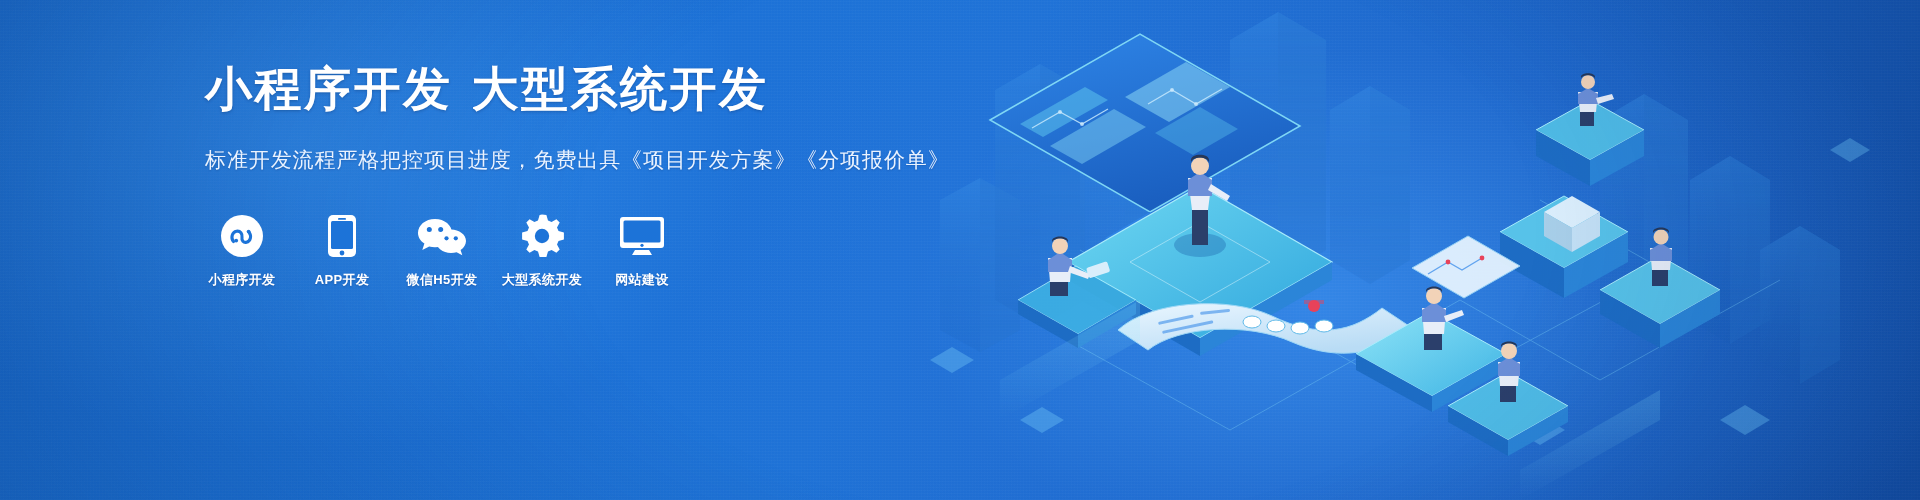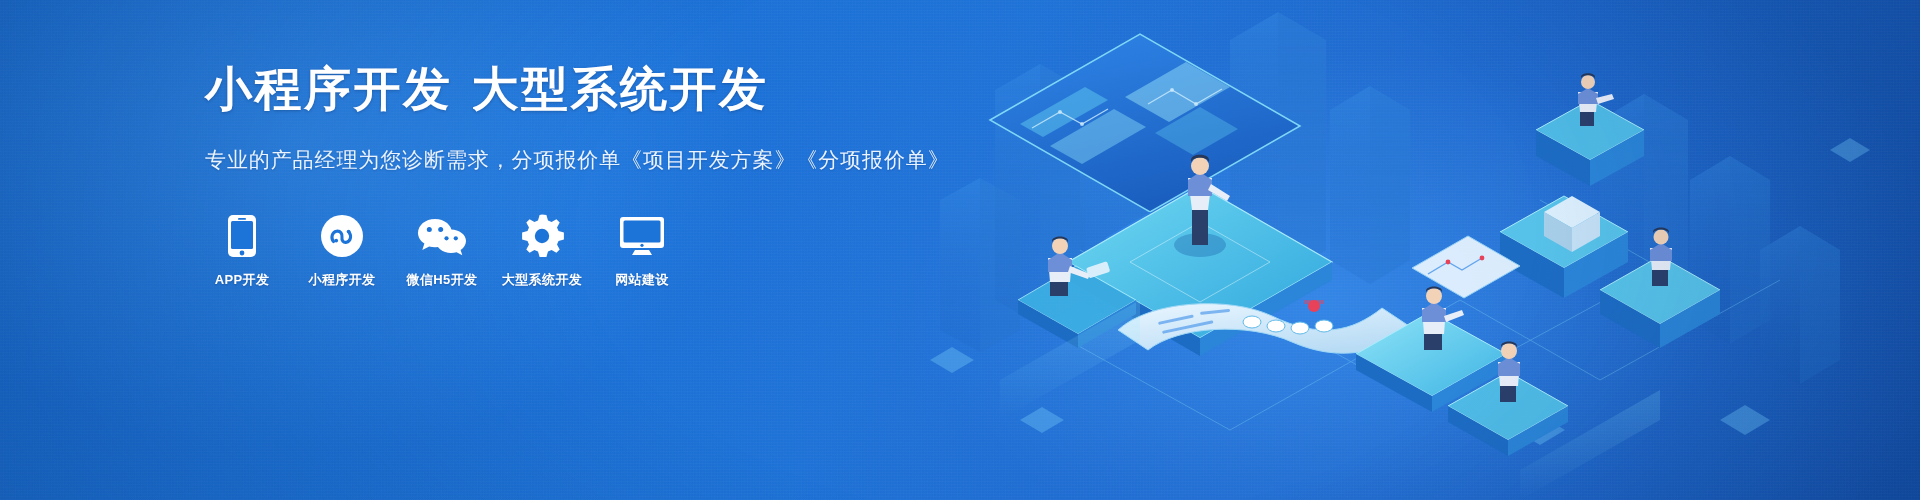--- a/index.html
+++ b/index.html
@@ -319,47 +319,47 @@
     </svg>
   </div>
 
   <div class="vignette"></div>
 
   <div class="content">
 
     <h1 class="headline"><span>小程序开发</span><span class="gap"></span><span>大型系统开发</span></h1>
 
     <div class="sub">
-      <div class="sub-line">专业的产品经理为您诊断需求，分项报价单《项目开发方案》《分项报价单》</div>
+      <div class="sub-line">标准开发流程严格把控项目进度，免费出具《项目开发方案》《分项报价单》</div>
     </div>
 
     <div class="icons">
+
+      <div class="icon-item">
+        <span class="icon-glyph">
+          <svg width="44" height="44" viewBox="0 0 44 44">
+            <circle cx="22" cy="22" r="21" fill="#ffffff"></circle>
+            <path d="M13.5 27.5 C10.5 24 12 18 16.5 17.2 C20.5 16.5 22.5 20 22 23 C21.4 26.4 23.5 29 26.5 28.3 C30.5 27.4 31.8 22 29.2 18.5" fill="none" stroke="#1c73d8" stroke-width="3.1" stroke-linecap="round"></path>
+            <circle cx="16.2" cy="26.6" r="1.9" fill="#1c73d8"></circle>
+            <circle cx="28.6" cy="17.6" r="1.9" fill="#1c73d8"></circle>
+          </svg>
+        </span>
+        <span class="icon-label">小程序开发</span>
+      </div>
 
       <div class="icon-item">
         <span class="icon-glyph">
           <svg width="30" height="44" viewBox="0 0 30 44">
             <rect x="1" y="1" width="28" height="42" rx="5" fill="#ffffff"></rect>
             <rect x="4" y="7" width="22" height="28" rx="1.5" fill="#1c73d8"></rect>
             <rect x="11" y="4" width="8" height="1.8" rx="0.9" fill="#1c73d8"></rect>
             <circle cx="15" cy="39" r="2.4" fill="#1c73d8"></circle>
           </svg>
         </span>
         <span class="icon-label">APP开发</span>
-      </div>
-
-      <div class="icon-item">
-        <span class="icon-glyph">
-          <svg width="44" height="44" viewBox="0 0 44 44">
-            <circle cx="22" cy="22" r="21" fill="#ffffff"></circle>
-            <path d="M13.5 27.5 C10.5 24 12 18 16.5 17.2 C20.5 16.5 22.5 20 22 23 C21.4 26.4 23.5 29 26.5 28.3 C30.5 27.4 31.8 22 29.2 18.5" fill="none" stroke="#1c73d8" stroke-width="3.1" stroke-linecap="round"></path>
-            <circle cx="16.2" cy="26.6" r="1.9" fill="#1c73d8"></circle>
-            <circle cx="28.6" cy="17.6" r="1.9" fill="#1c73d8"></circle>
-          </svg>
-        </span>
-        <span class="icon-label">小程序开发</span>
       </div>
 
       <div class="icon-item">
         <span class="icon-glyph">
           <svg width="50" height="42" viewBox="0 0 50 42">
             <path d="M18 4 C8.3 4 1 10.3 1 18 C1 22.3 3.5 26.1 7.4 28.6 L5.3 35 L12.2 31.5 C14 32 16 32.3 18 32.3 C27.7 32.3 35 26 35 18 C35 10.3 27.7 4 18 4 Z" fill="#ffffff"></path>
             <circle cx="12.3" cy="14.6" r="2.5" fill="#1c73d8"></circle>
             <circle cx="23.7" cy="14.6" r="2.5" fill="#1c73d8"></circle>
             <path d="M34 14.5 C42.3 14.5 49 19.7 49 26 C49 29.6 46.9 32.8 43.6 34.9 L45.3 40.2 L39.6 37.3 C38 37.8 36 38 34 38 C25.7 38 19 32.6 19 26 C19 19.7 25.7 14.5 34 14.5 Z" fill="#ffffff"></path>
             <circle cx="29.5" cy="23.3" r="2.1" fill="#1c73d8"></circle>

